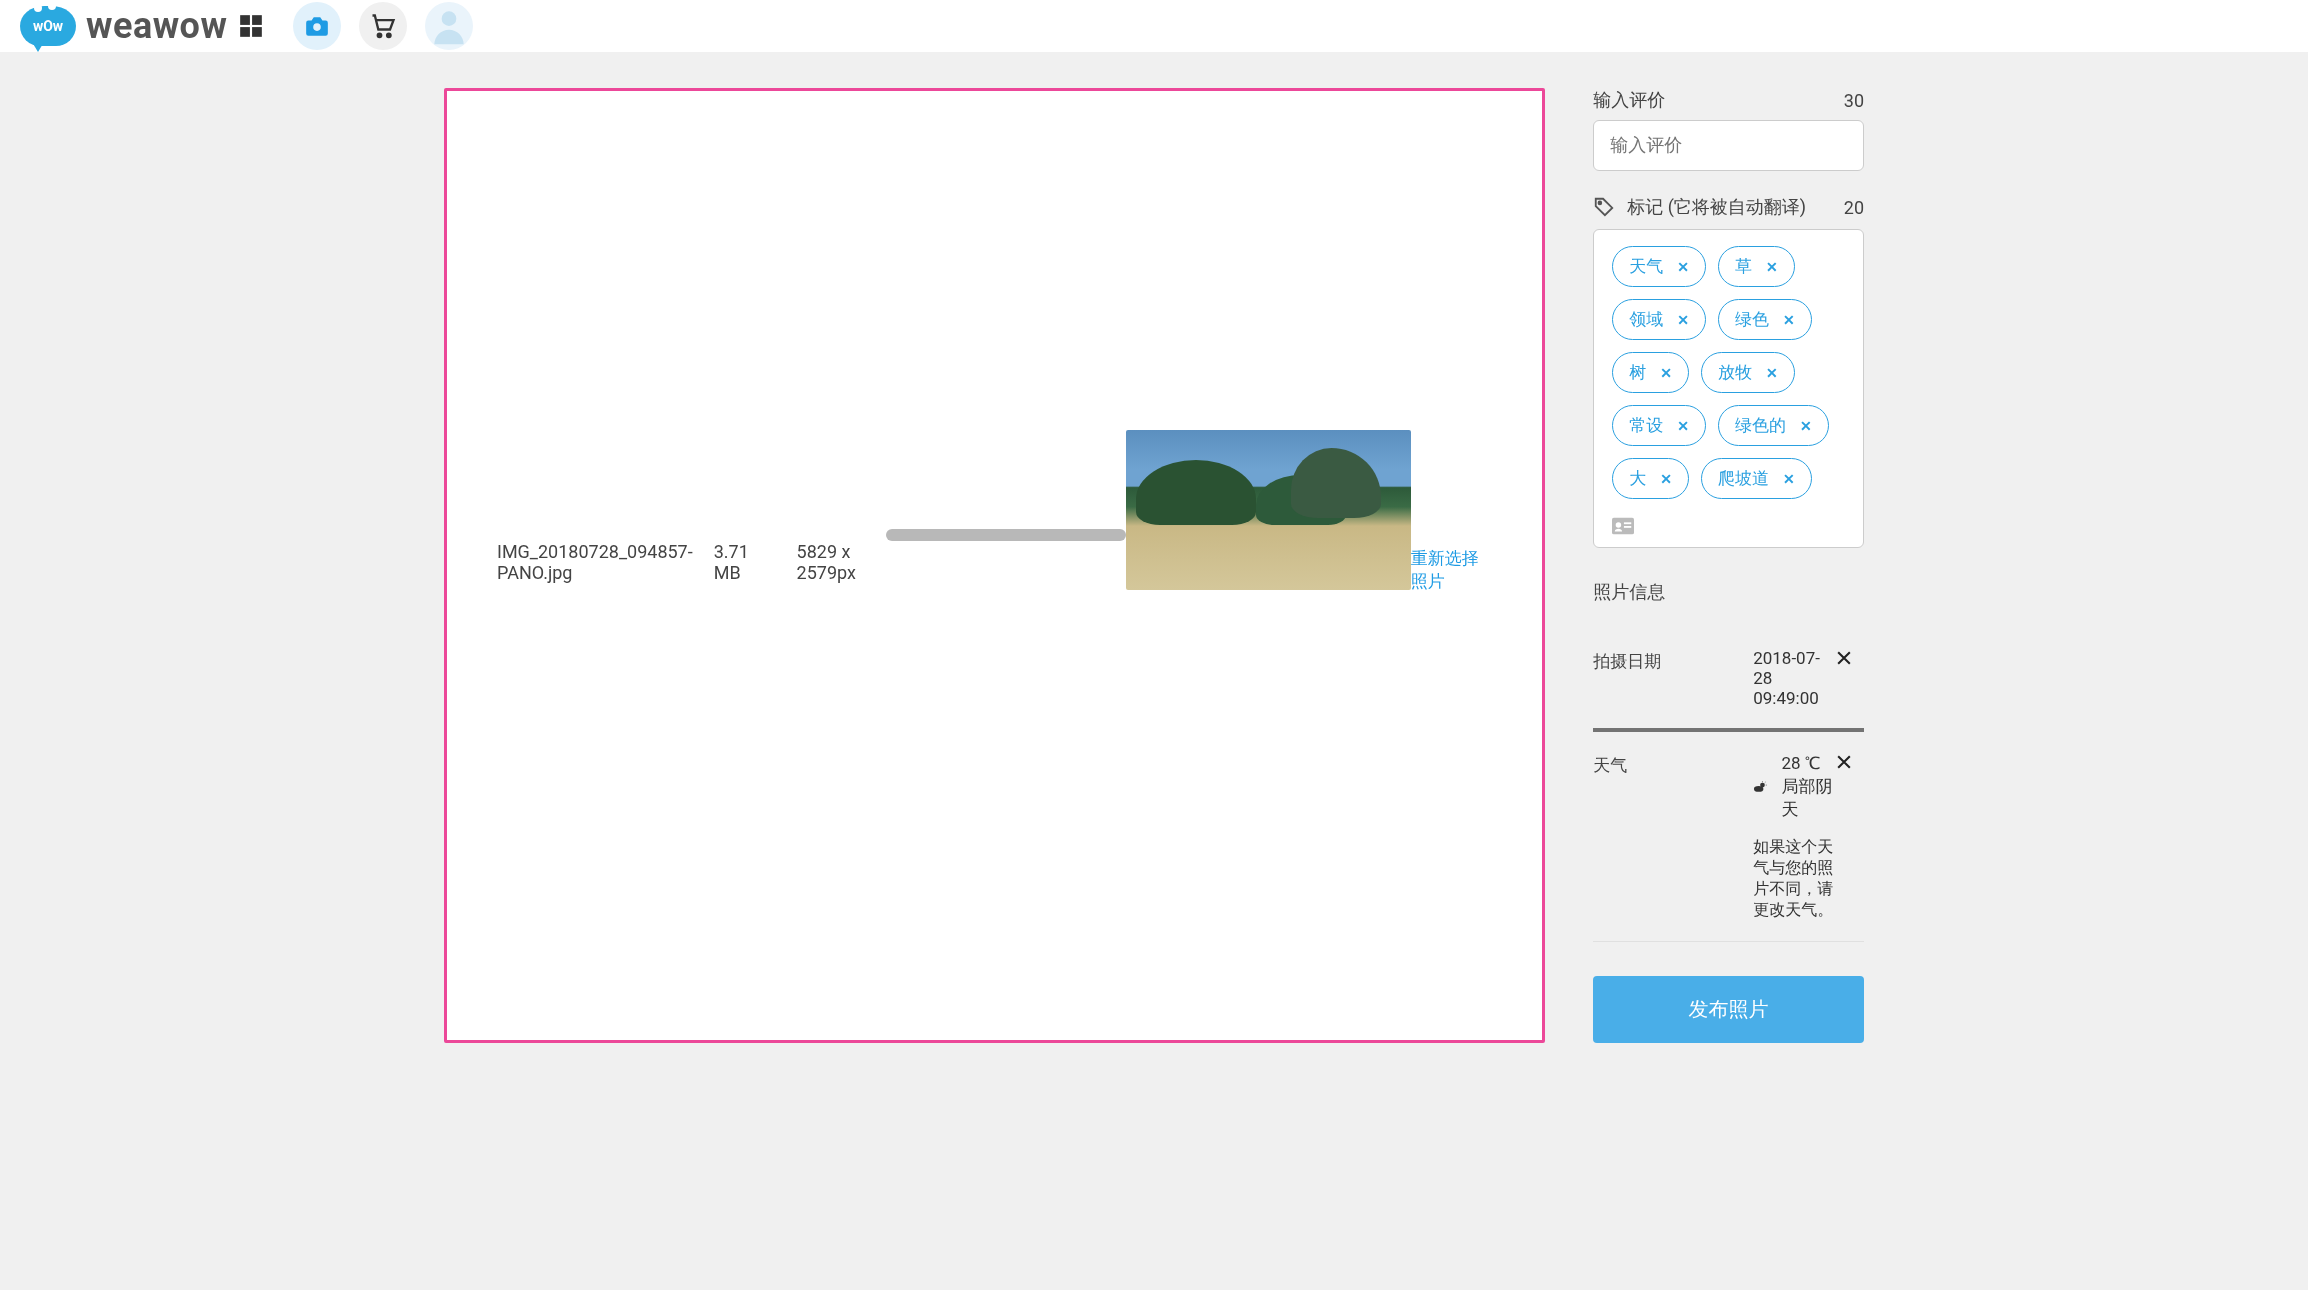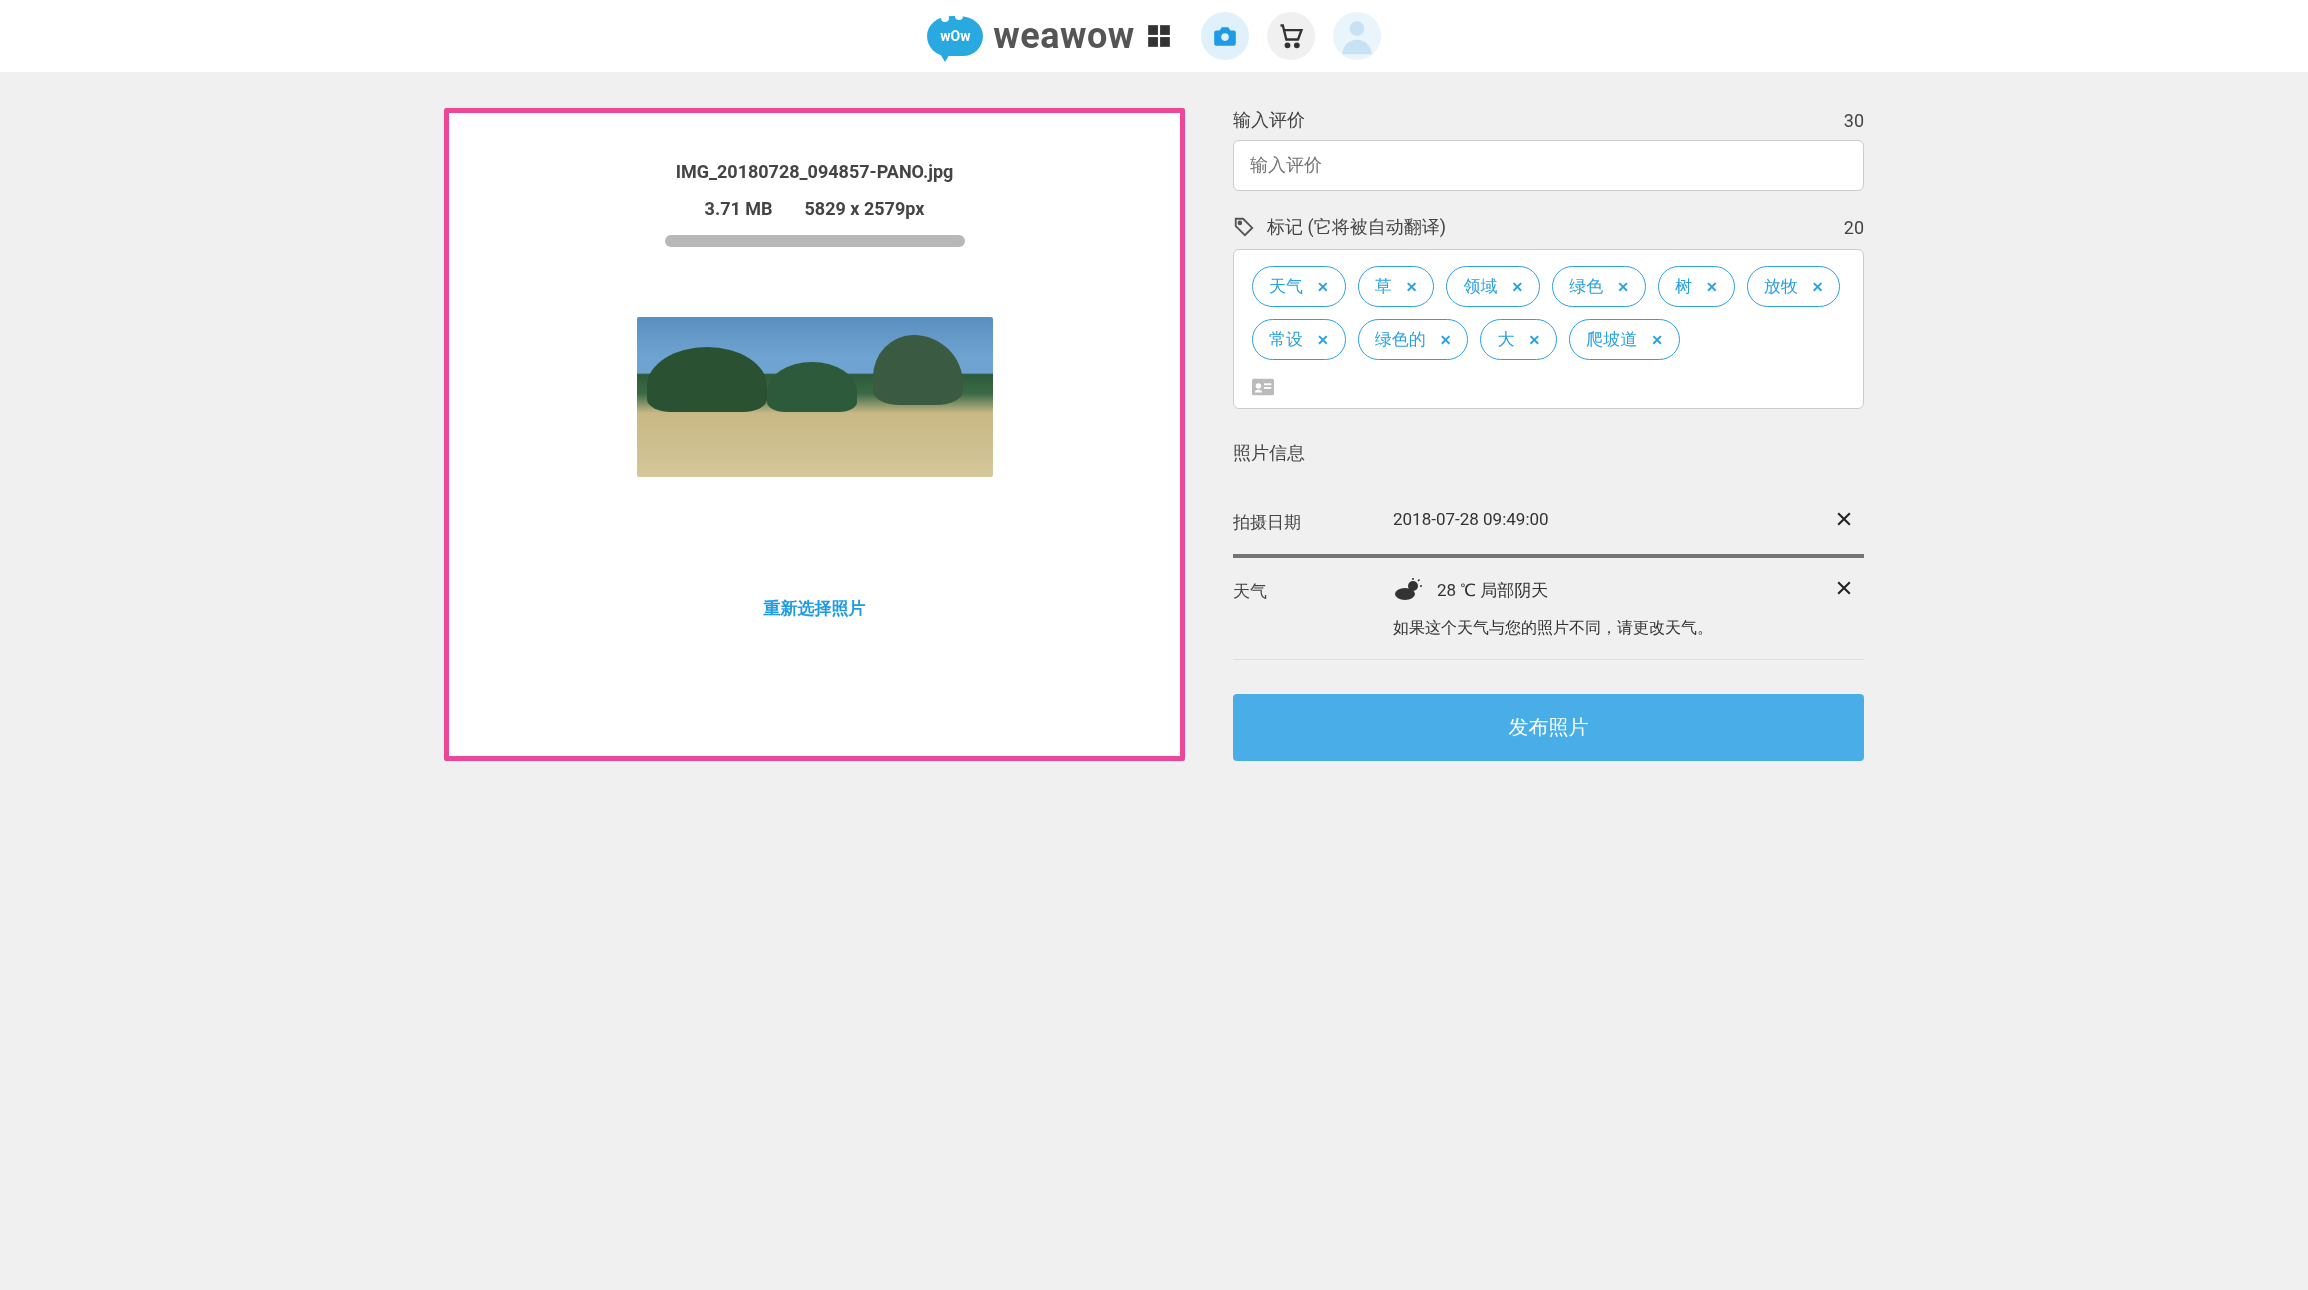--- a/index.html
+++ b/index.html
@@ -1,30 +1,30 @@
 <!DOCTYPE html>
 <html><head>
 <meta charset="utf-8">
 <style>
   * { box-sizing: border-box; margin: 0; padding: 0; }
   body { font-family: -apple-system, BlinkMacSystemFont, "Segoe UI", Roboto, sans-serif; background: #f0f0f0; color: #333; }
-  .header { background: #fff; height: 72px; display: flex; align-items: center; justify-content: center; padding: 0 20px; }
+  .header { background: #fff; height: 52px; display: flex; align-items: center; justify-content: flex-start; padding: 0 20px; }
   .logo-wrap { display: flex; align-items: center; gap: 10px; }
   .logo-cloud { width: 56px; height: 40px; background: #2aa9e0; border-radius: 24px 24px 20px 20px / 20px 20px 20px 20px; position: relative; display:flex; align-items:center; justify-content:center; color:#fff; font-weight:700; font-size:14px; }
   .logo-cloud::before { content:""; position:absolute; width:8px; height:8px; background:#fff; border-radius:50%; top:-2px; left:14px; box-shadow: 14px -2px 0 #fff; }
   .logo-cloud .tail { position:absolute; bottom:-6px; left:12px; width:0; height:0; border-left:6px solid transparent; border-right:6px solid transparent; border-top:10px solid #2aa9e0; }
   .logo-text { font-size: 36px; color: #555; font-weight: 700; letter-spacing: 0.5px; }
   .header-icons { display:flex; gap:18px; align-items:center; }
   .hicon { width:48px; height:48px; border-radius:50%; display:flex; align-items:center; justify-content:center; cursor:pointer; }
   .hicon.grid { color:#333; }
   .hicon.camera { background:#e1f1fb; color:#1e9be4; }
   .hicon.cart { background:#f0f0f0; color:#333; }
   .hicon.avatar { background:#eaf4fb; color:#c7e2f2; }
   .main { display:flex; gap:48px; padding: 36px 20px; max-width: 1460px; margin: 0 auto; }
-  .left-panel { flex: 1; background:#fff; border:5px solid #ec4899; border-radius:2px; padding: 48px 50px 40px; display:flex; flex-direction:column; align-items:center;font-weight:bold; }
+  .left-panel { flex: 1; background:#fff; border:3px solid #ec4899; border-radius:2px; padding: 48px 50px 40px; display:flex; align-items:center; }
   .filename { font-size:18px; color:#444; margin-bottom:16px; }
   .filemeta { font-size:18px; color:#444; margin-bottom:16px; display:flex; gap:32px; }
   .progress { width:300px; height:12px; background:#e8e8e8; border-radius:6px; overflow:hidden; margin-bottom:70px; }
   .progress-bar { height:100%; background:#b8b8b8; width:100%; }
   .thumb { width:356px; height:160px; border-radius:2px; position:relative; overflow:hidden; background: linear-gradient(to bottom, #5b8fbf 0%, #6fa3d1 25%, #6fa3d1 35%, #2d5a3a 36%, #3a6b45 48%, #c9b885 60%, #d4c79a 100%); margin-bottom:120px; }
   .thumb .hill { position:absolute; right:30px; top:18px; width:90px; height:70px; background:#3a5a42; border-radius:45% 55% 30% 30% / 60% 70% 20% 20%; }
   .thumb .tree1 { position:absolute; left:10px; top:30px; width:120px; height:65px; background:#2a5232; border-radius:50% 50% 20% 20% / 60% 60% 20% 20%; }
   .thumb .tree2 { position:absolute; left:130px; top:45px; width:90px; height:50px; background:#2d5a3a; border-radius:50% 50% 20% 20% / 60% 60% 20% 20%; }
   .reselect { color:#1e9be4; font-size:17px; cursor:pointer; }
   .right-panel { flex: 1; display:flex; flex-direction:column; gap: 24px; }

